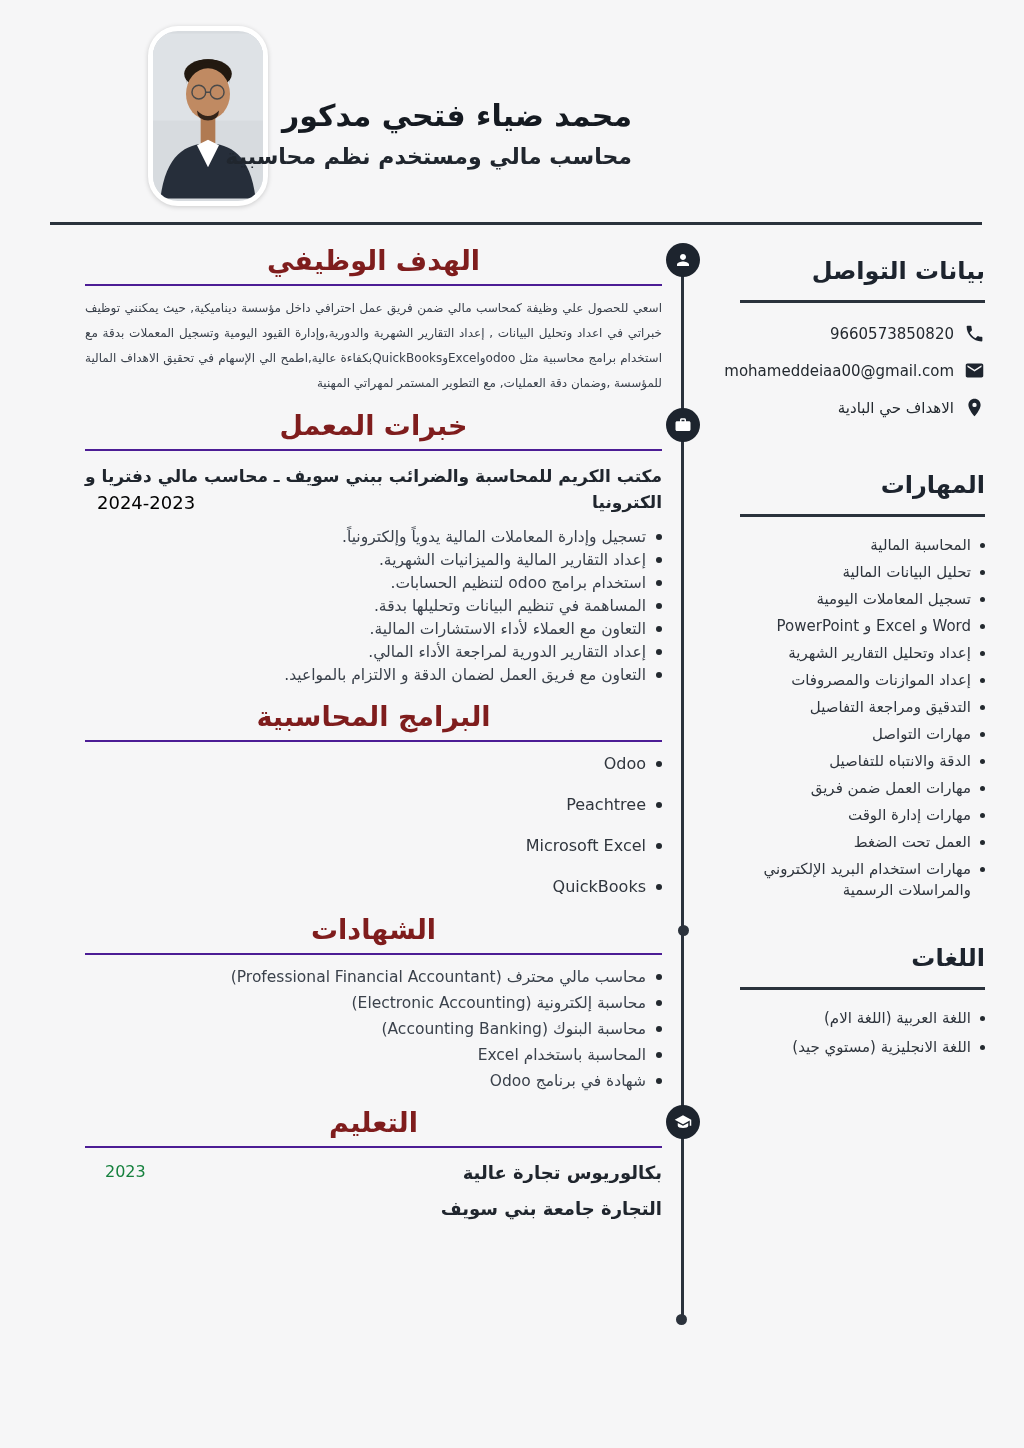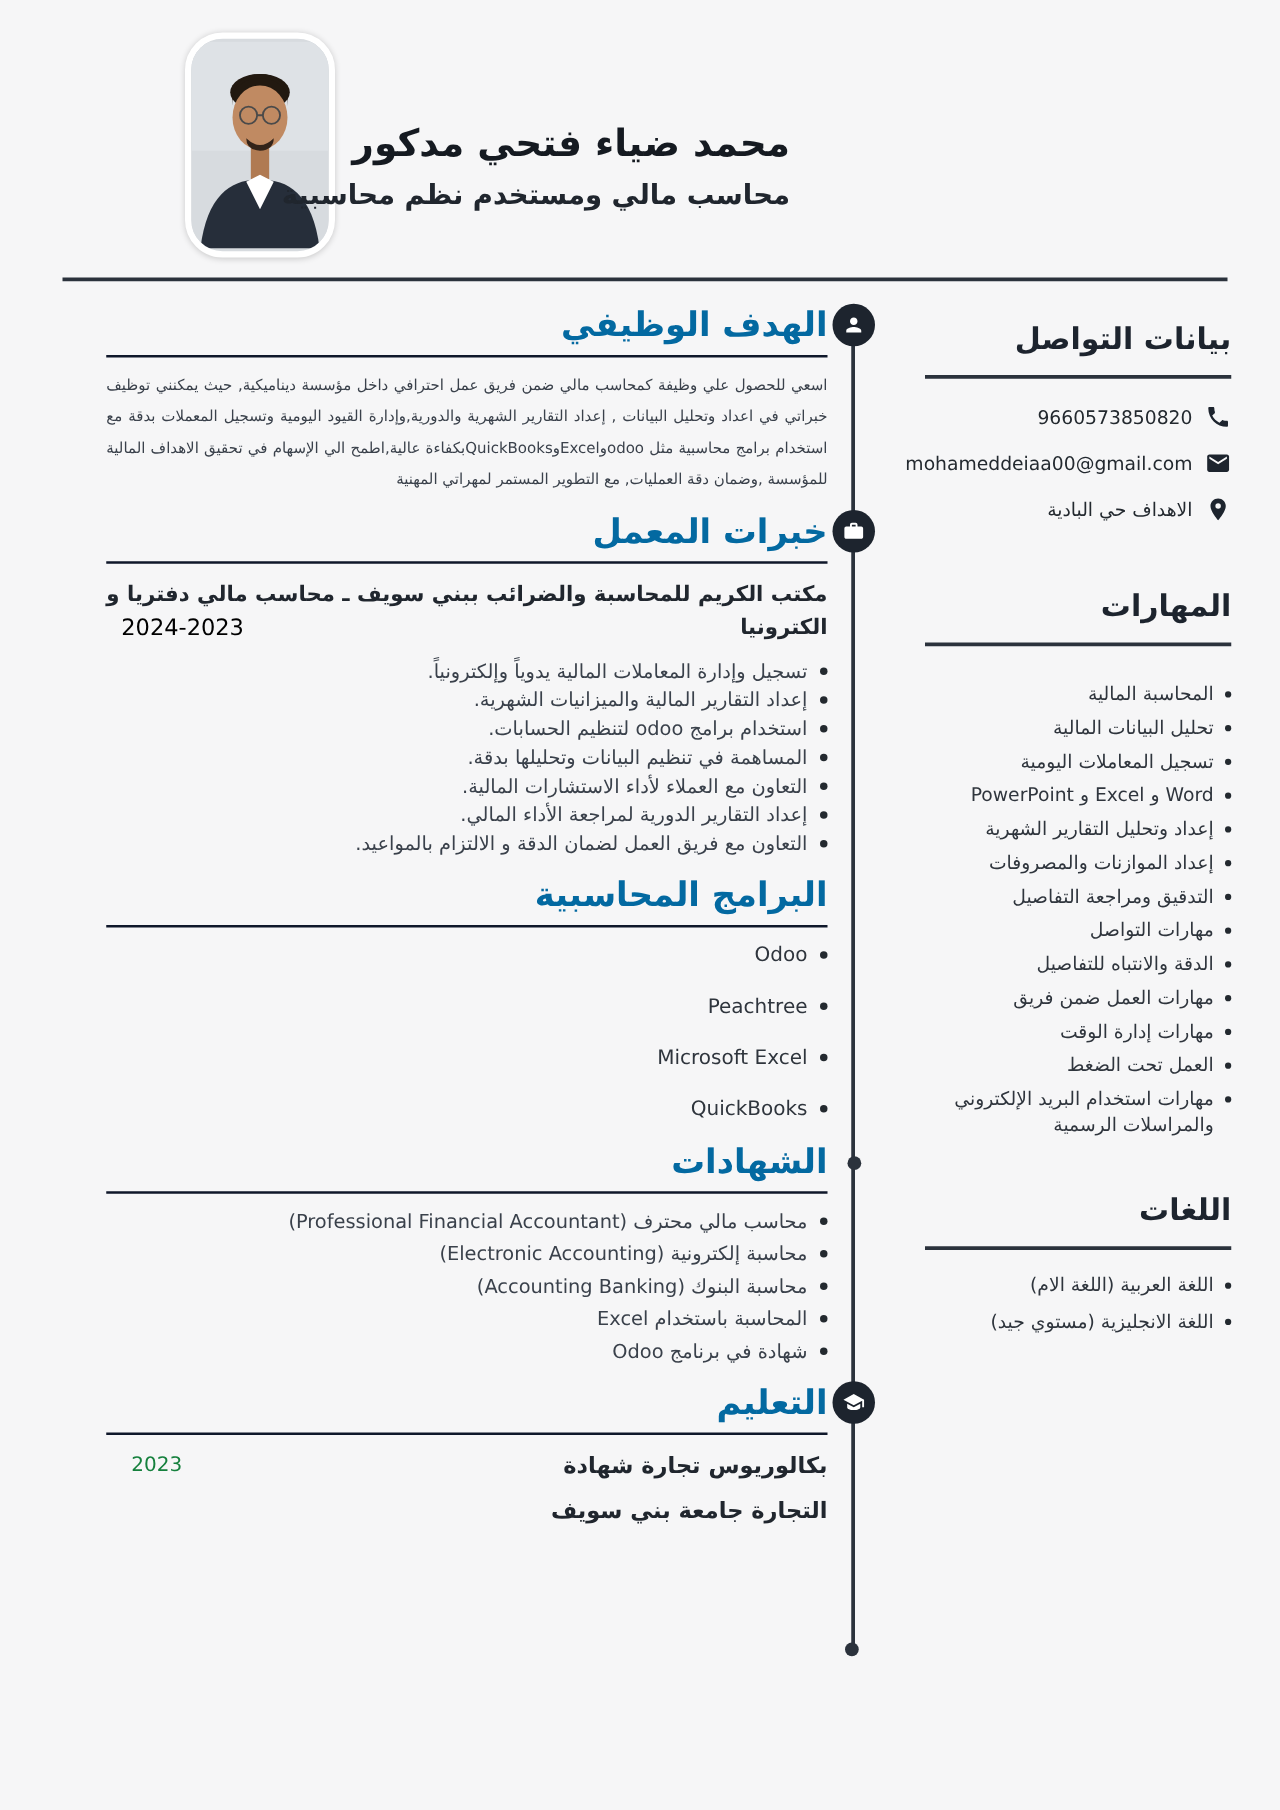--- a/index.html
+++ b/index.html
@@ -25,23 +25,23 @@
   .job-title { font-size:22px; font-weight:bold; color:#20262e; margin-top:10px; }
   .header-line { position:absolute; left:50px; top:222px; width:932px; height:3px; background:#2b323c; }
 
   
   .tl-line { position:absolute; left:681px; top:258px; width:3px; height:1062px; background:#2b323c; }
   .tl-enddot { position:absolute; left:676px; top:1314px; width:11px; height:11px; border-radius:50%; background:#2b323c; }
 
   
   .main { position:absolute; left:85px; top:243px; width:577px; direction:rtl; }
   .sec-heading {
-    position:relative; font-size:27px; font-weight:bold; color:#0369a1;
-    text-align:right; line-height:35px; padding-bottom:6px;
-    border-bottom:2px solid #0f172a;
+    position:relative; font-size:27px; font-weight:bold; color:#7f1d1d;
+    text-align:center; line-height:35px; padding-bottom:6px;
+    border-bottom:2px solid #4c1d95;
   }
   .tl-icon {
     position:absolute; right:-38px; top:0; width:34px; height:34px; border-radius:50%;
     background:#1d242e; display:flex; align-items:center; justify-content:center;
   }
   .tl-icon svg { width:18px; height:18px; fill:#ffffff; }
   .tl-dot { position:absolute; right:-27px; top:13px; width:11px; height:11px; border-radius:50%; background:#2b323c; }
 
   .objective-text {
     margin-top:10px; font-size:12px; line-height:25px;
@@ -74,21 +74,21 @@
   .sb-heading {
     font-size:24px; font-weight:bold; color:#1d242e; text-align:right;
     line-height:34px; padding-bottom:12px; border-bottom:3px solid #2b323c;
   }
   .contact-list { margin-top:20px; display:flex; flex-direction:column; gap:16px; }
   .contact-row { display:flex; align-items:center; gap:10px; font-size:15px; color:#23292f; white-space:nowrap; }
   .cicon { flex:0 0 auto; width:21px; height:21px; display:flex; align-items:center; justify-content:center; }
   .cicon svg { width:21px; height:21px; fill:#1d242e; }
 
   .sb-skills-heading { margin-top:50px; }
-  .skills-list { margin-top:28px; display:flex; flex-direction:column; gap:6px; }
+  .skills-list { margin-top:18px; display:flex; flex-direction:column; gap:6px; }
   .skill-row { display:flex; align-items:flex-start; gap:9px; font-size:15px; line-height:21px; color:#2f353d; text-align:right; }
   .skill-row .dot { flex:0 0 auto; width:5px; height:5px; border-radius:50%; background:#23292f; margin-top:8px; }
 
   .sb-lang-heading { margin-top:40px; }
   .lang-list { margin-top:18px; display:flex; flex-direction:column; gap:8px; }
 </style>
 </head>
 <body>
 
 <div class="page">
@@ -251,21 +251,21 @@
     <section class="sec sec-education">
       <h2 class="sec-heading">
         <span>التعليم</span>
         <span class="tl-icon">
           <svg viewBox="0 0 24 24">
               <path d="M12 3L1 9l11 6 9-4.9V17h2V9L12 3zM5 13.2V17c0 2 3.1 3 7 3s7-1 7-3v-3.8l-7 3.8-7-3.8z"></path>
             </svg>
         </span>
       </h2>
       <div class="edu">
-        <div class="degree">بكالوريوس تجارة شهادة</div>
+        <div class="degree">بكالوريوس تجارة عالية</div>
         <div class="degree">التجارة جامعة بني سويف</div>
         <div class="year" dir="ltr">2023</div>
       </div>
     </section>
 
   </main>
 
   <aside class="sidebar">
 
     <h2 class="sb-heading">بيانات التواصل</h2>

